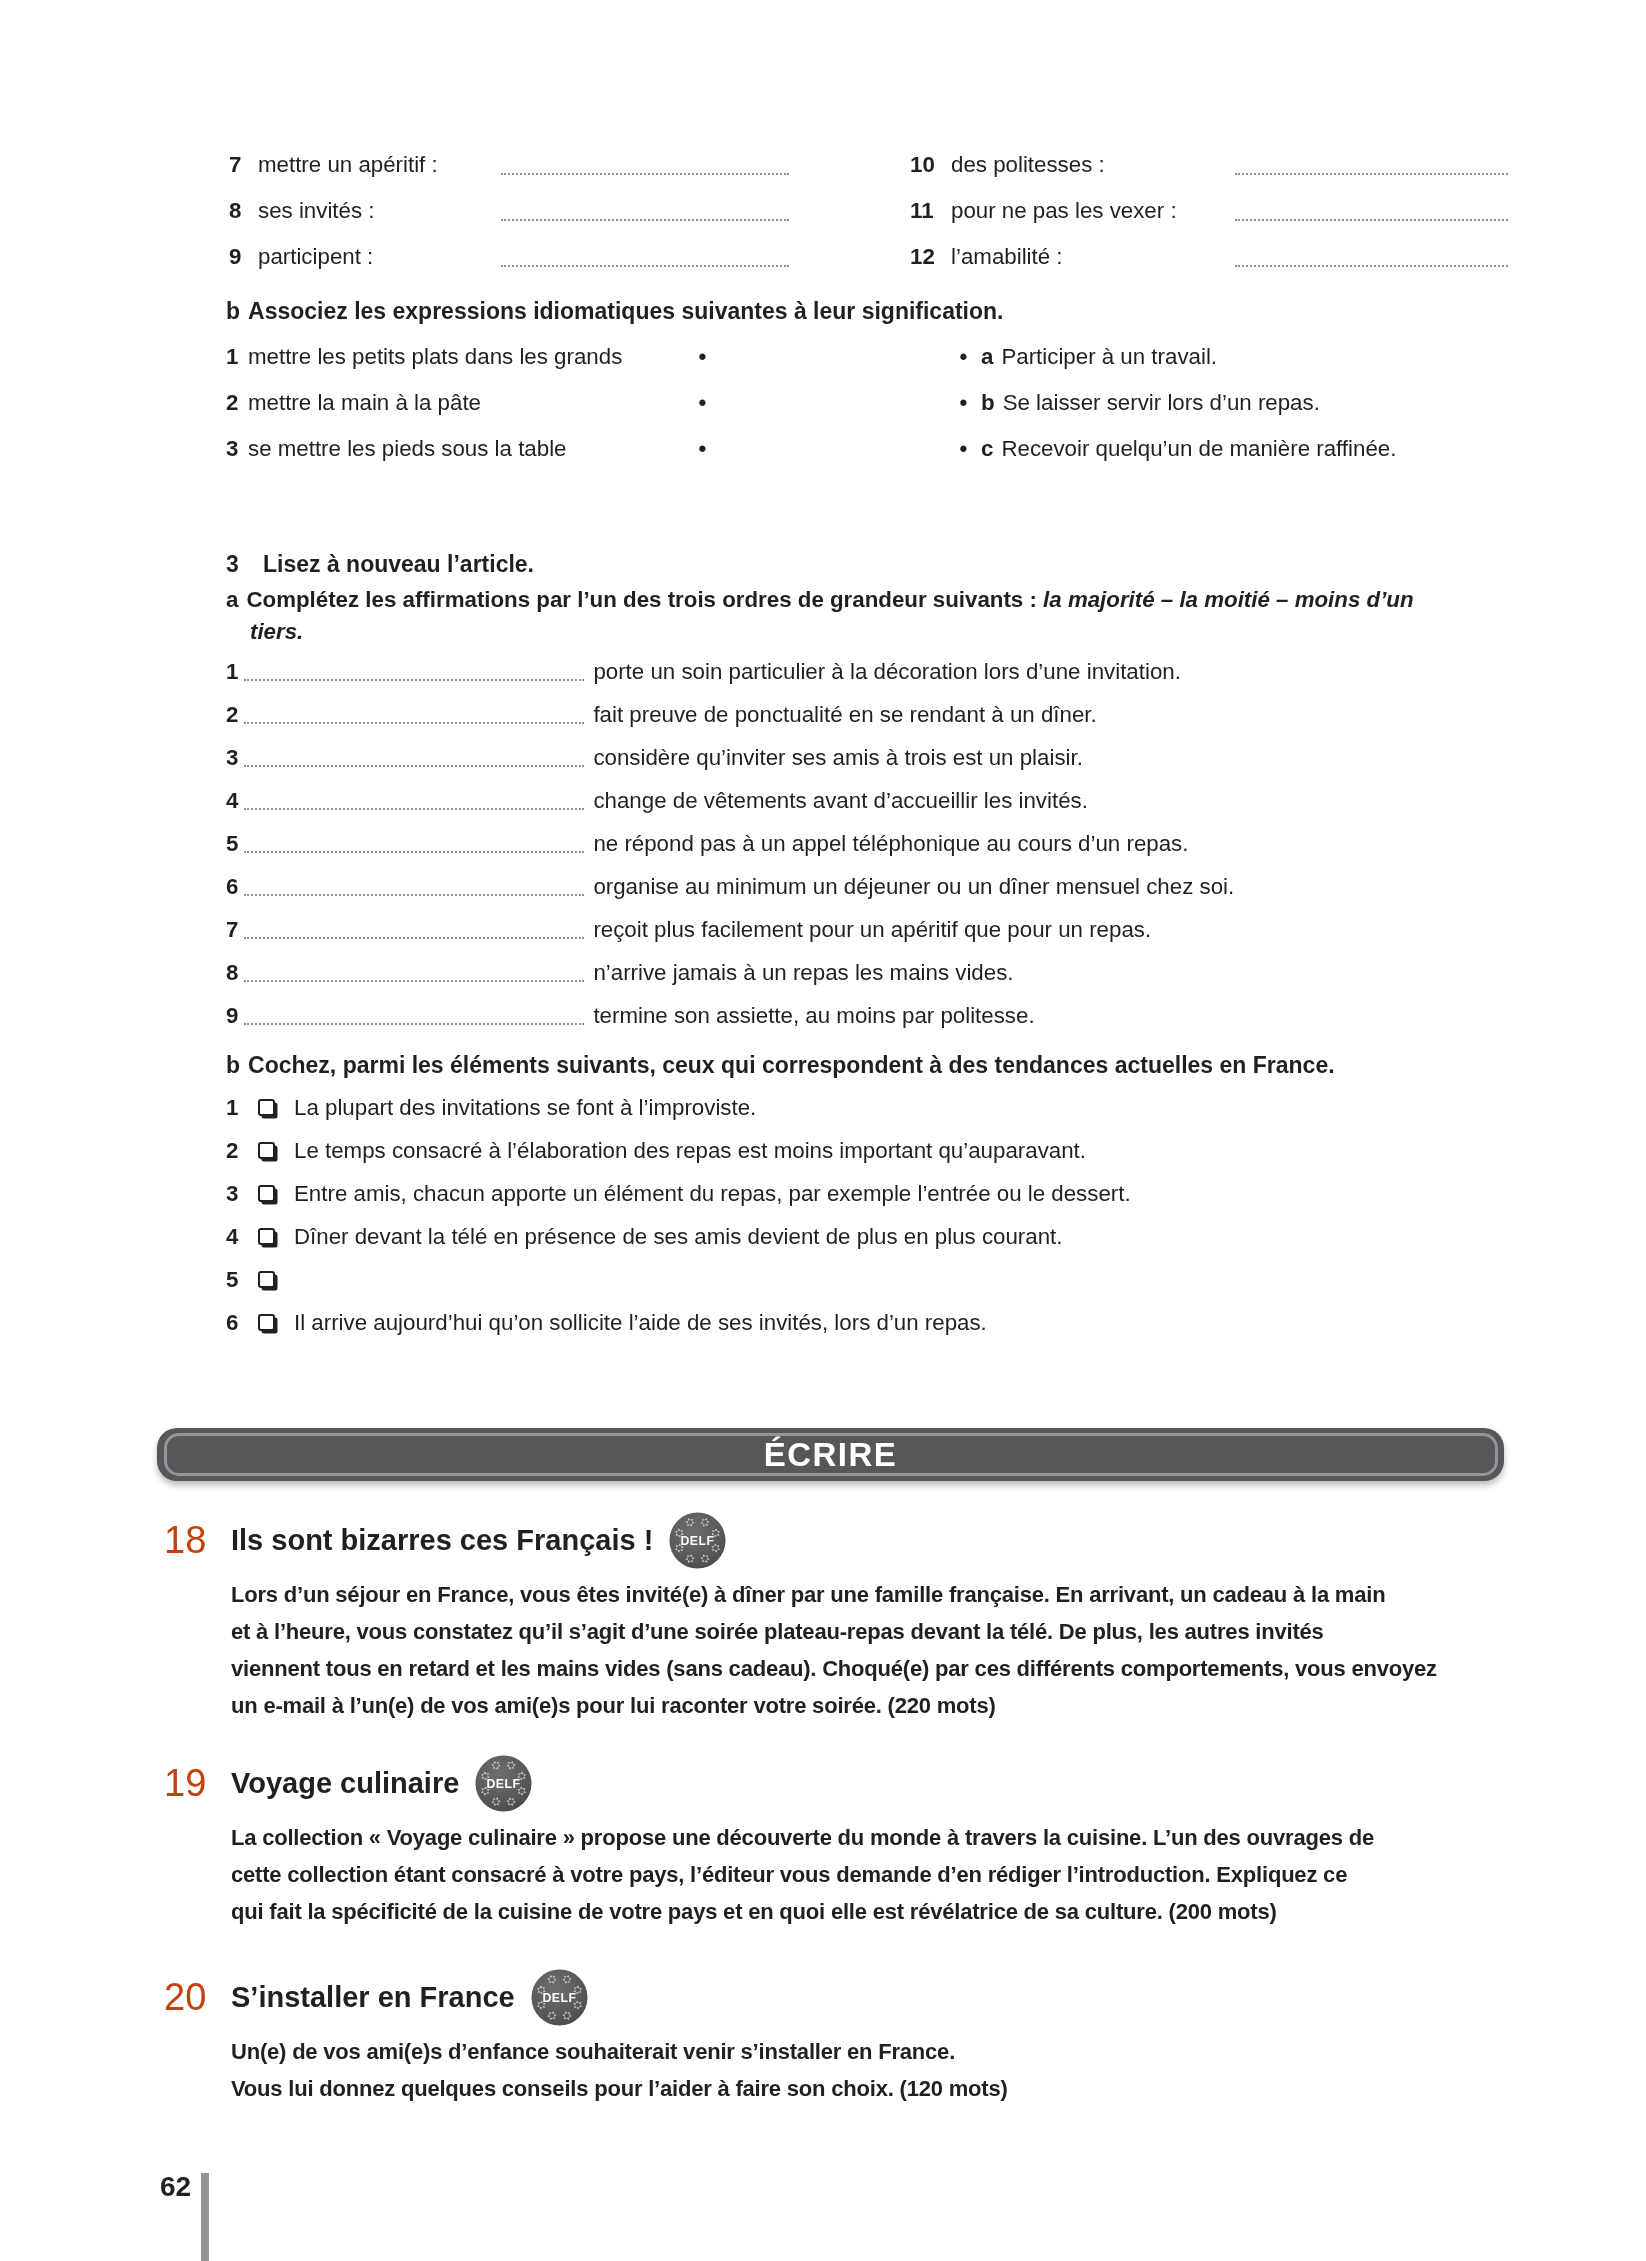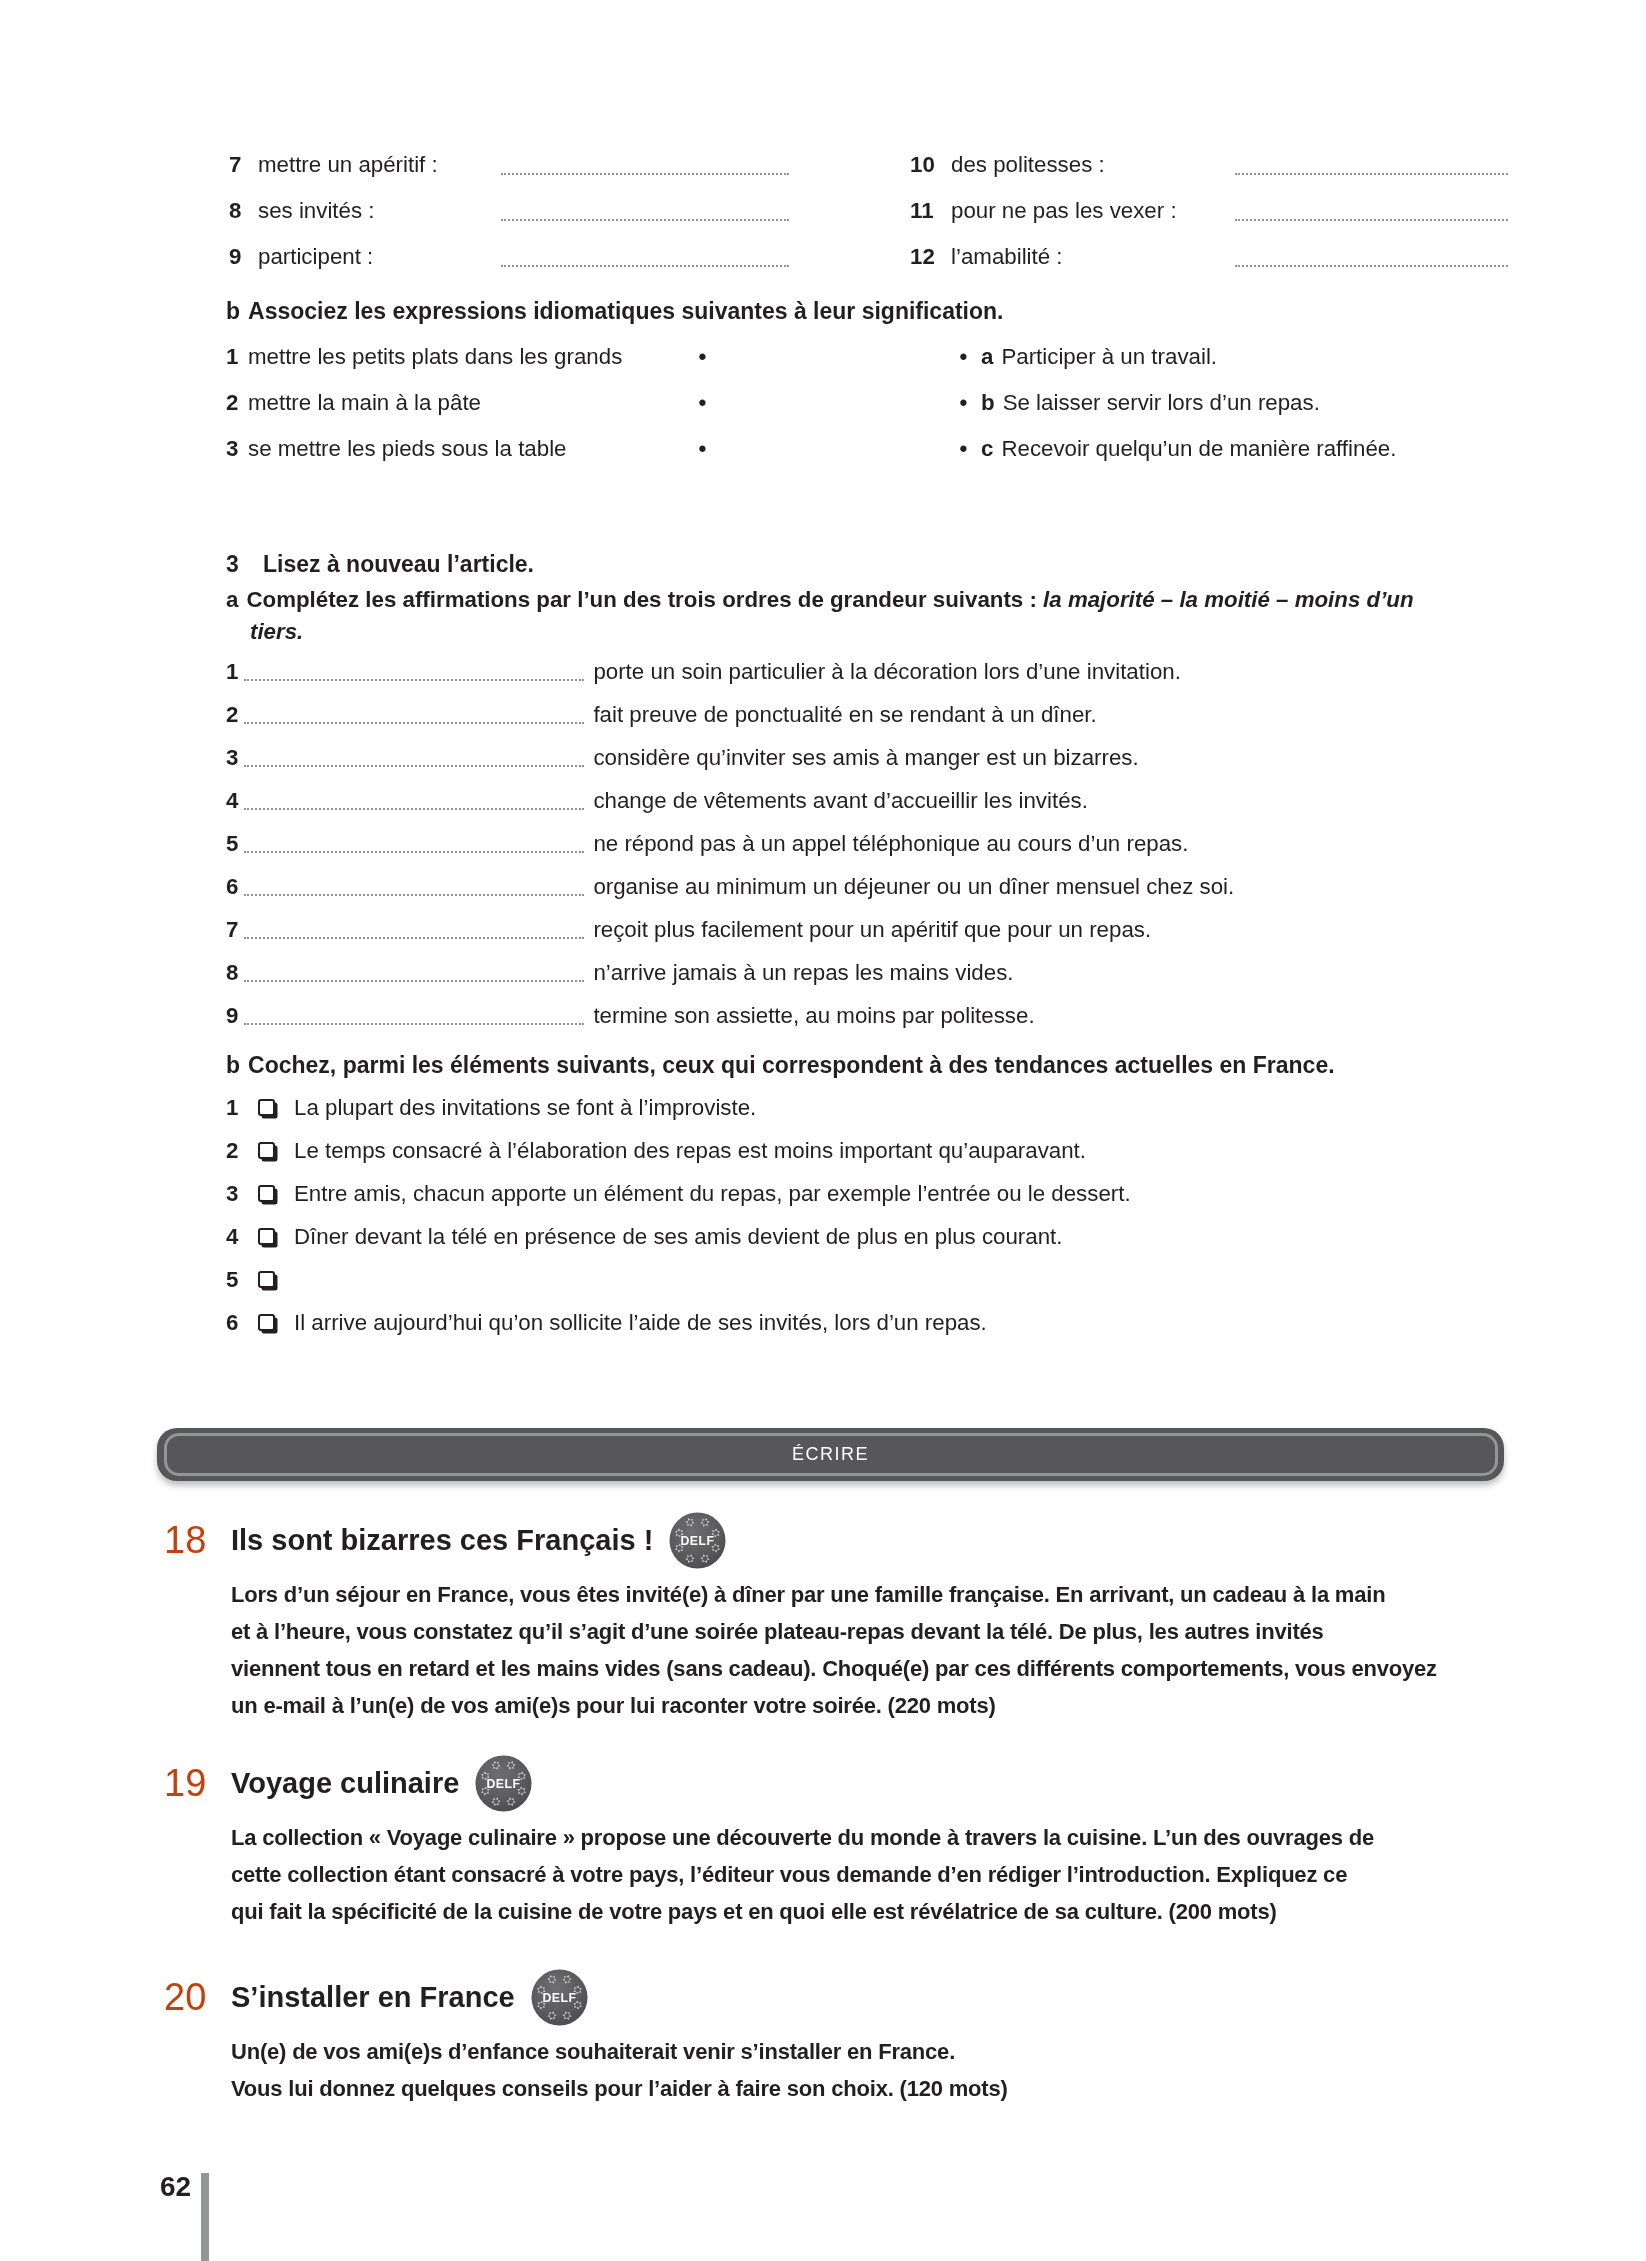--- a/index.html
+++ b/index.html
@@ -57,21 +57,21 @@
   .c-num { font-weight:bold; width:18px; }
   .checkbox { width:17px; height:17px; border:2px solid #231f20; border-radius:3px;
               background:#fff; margin-left:14px; box-shadow:3px 3px 0 -0.5px #231f20; flex:none; }
   .c-text { margin-left:19px; }
 
   
   #ecrire { top:1428px; left:157px; width:1347px; height:53px; background:#57575a;
             border-radius:20px; box-shadow:0 4.5px 6px rgba(110,110,112,.45); }
   #ecrire .ring { position:absolute; inset:5px 6.5px; border:3.5px solid #939598;
                   border-radius:15px; display:flex; align-items:center; justify-content:center; }
-  #ecrire .lbl { color:#ffffff; font-weight:normal; font-size:18px; letter-spacing:1.5px; }
+  #ecrire .lbl { color:#ffffff; font-weight:bold; font-size:33px; letter-spacing:1.5px; }
 
   
   .wex { left:164px; width:1341px; }
   #wex18 { top:1508px; } #wex19 { top:1751px; } #wex20 { top:1965px; }
   .wex-head { display:flex; align-items:center; height:65px; }
   .wex-num { width:67px; font-size:38px; color:#c2410c; }
   .wex-title { font-size:29px; font-weight:bold; margin-right:15px; }
   .wex-body { margin-left:67px; margin-top:3px; width:1274px; font-size:22px; font-weight:bold;
               line-height:37px; letter-spacing:-0.2px; white-space:pre-line; }
   .delf-badge { flex:none; }
@@ -173,21 +173,21 @@
         <span class="s-text">porte un soin particulier à la décoration lors d’une invitation.</span>
       </div>
       <div class="s-row">
         <span class="s-num">2</span>
         <span class="s-dots"></span>
         <span class="s-text">fait preuve de ponctualité en se rendant à un dîner.</span>
       </div>
       <div class="s-row">
         <span class="s-num">3</span>
         <span class="s-dots"></span>
-        <span class="s-text">considère qu’inviter ses amis à manger est un bizarres.</span>
+        <span class="s-text">considère qu’inviter ses amis à trois est un plaisir.</span>
       </div>
       <div class="s-row">
         <span class="s-num">4</span>
         <span class="s-dots"></span>
         <span class="s-text">change de vêtements avant d’accueillir les invités.</span>
       </div>
       <div class="s-row">
         <span class="s-num">5</span>
         <span class="s-dots"></span>
         <span class="s-text">ne répond pas à un appel téléphonique au cours d’un repas.</span>

